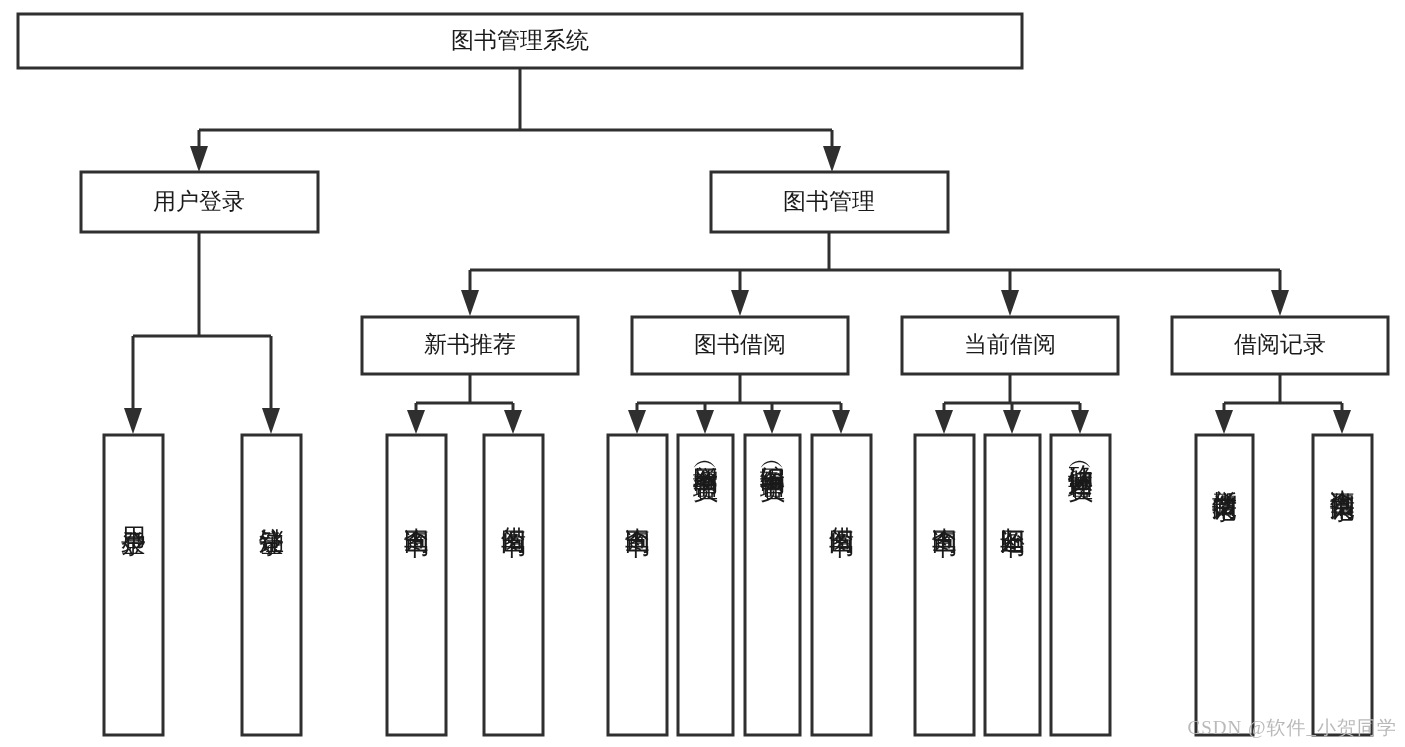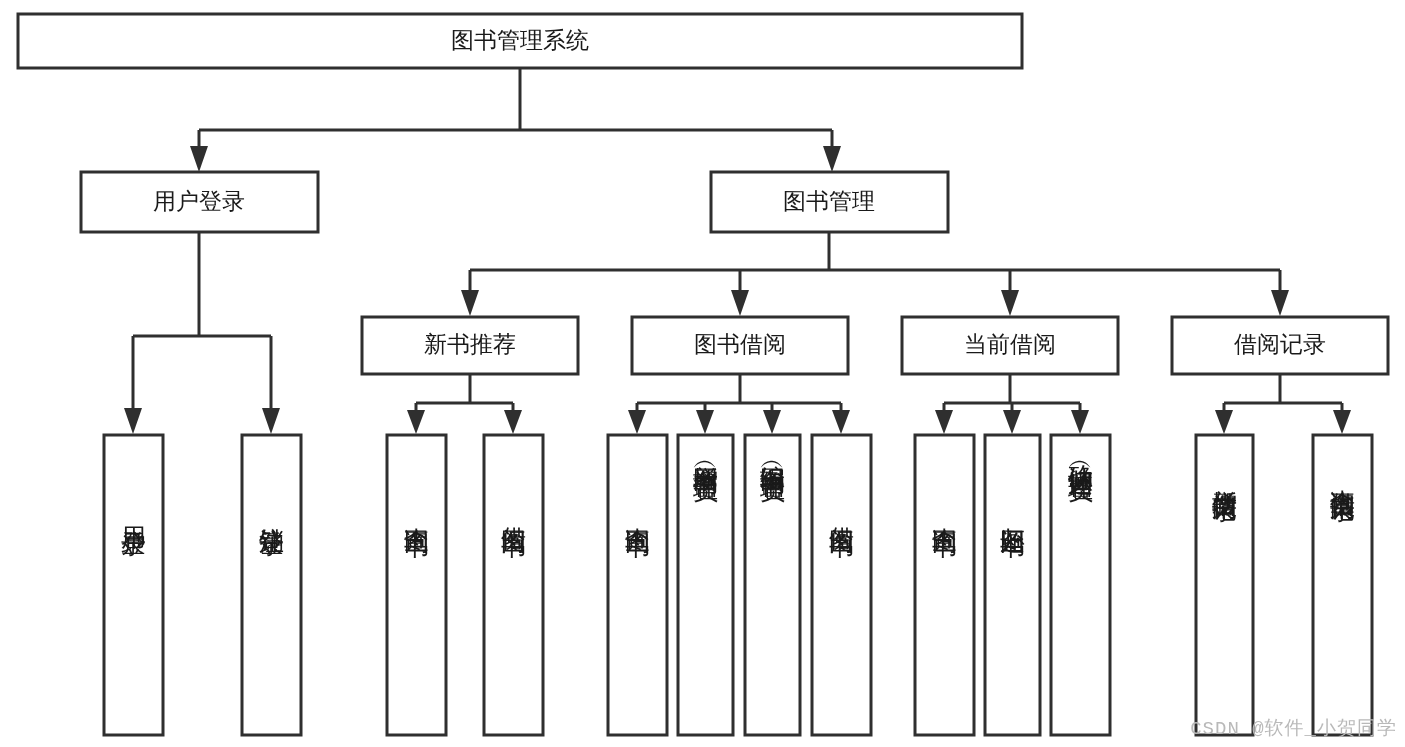--- a/index.html
+++ b/index.html
@@ -64,21 +64,21 @@
     font-size: 25px;
     line-height: 1.08;
     letter-spacing: 2px;
     color: #1a1a1a;
     white-space: nowrap;
   }
   .watermark {
     position: absolute;
     right: 8px;
     bottom: 6px;
-    font-family: Liberation Mono, monospace;
+    font-family: Liberation Serif, serif;
     font-size: 19px;
     color: #b9b9b9;
     letter-spacing: 1px;
     white-space: nowrap;
   }
 </style>
 </head>
 <body>
 
 <div id="diagram-root">

